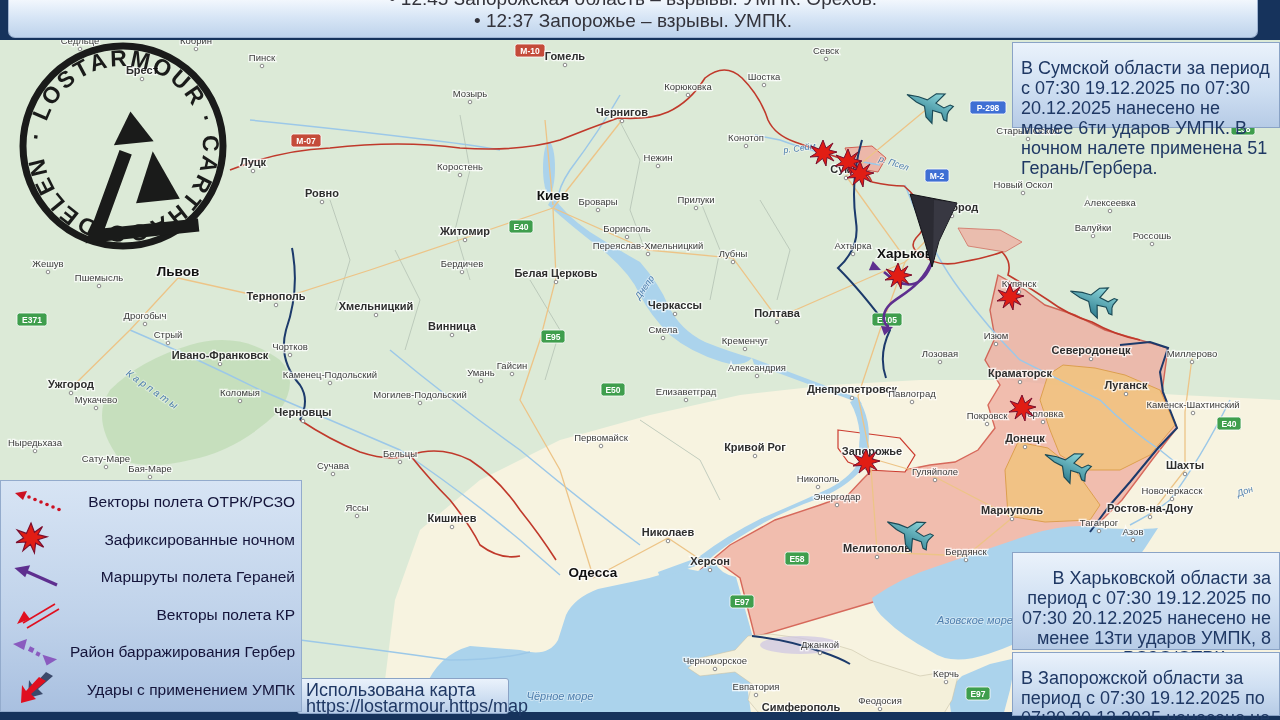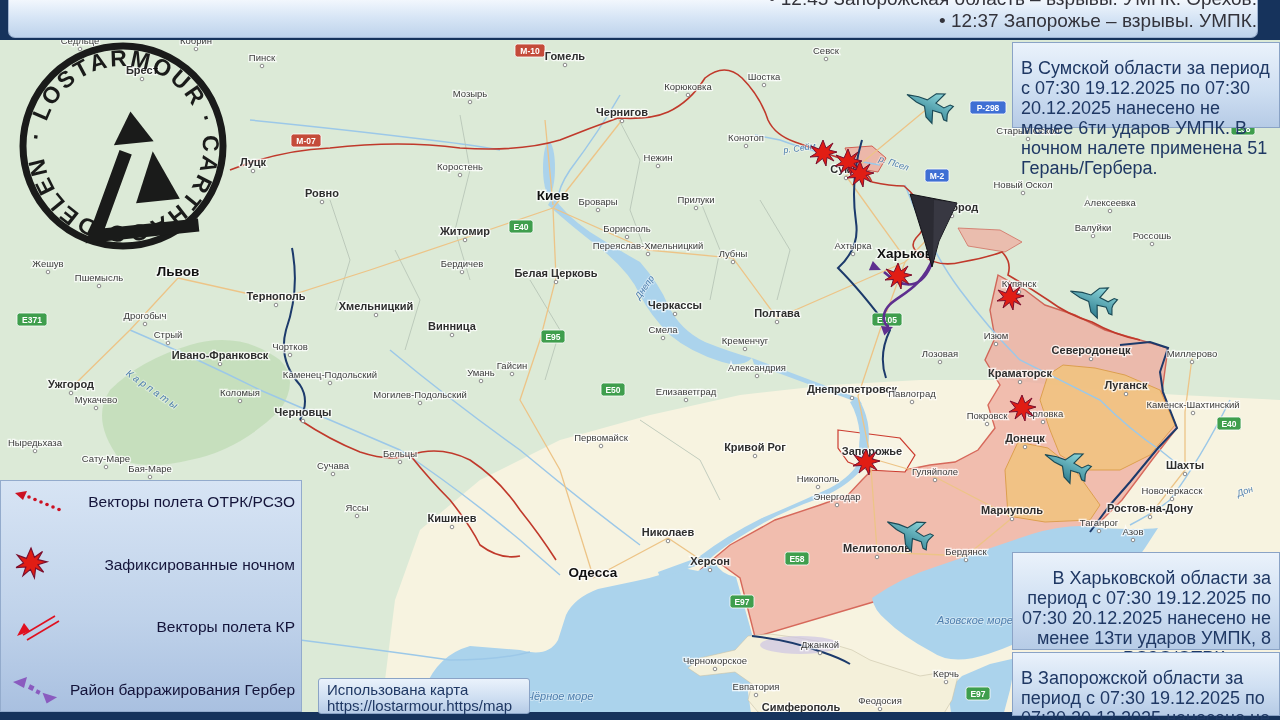--- a/index.html
+++ b/index.html
@@ -5,21 +5,21 @@
   html,body{margin:0;padding:0;}
   body{
     width:1280px;height:720px;position:relative;overflow:hidden;
     background:#16335c;font-family:"Liberation Sans",sans-serif;
   }
   
   #top-banner{
     position:absolute;left:8px;right:22px;top:0;height:37px;overflow:hidden;
     background:linear-gradient(180deg,#f2f7fd 0%,#d8e6f6 45%,#bed3eb 100%);
     border-radius:0 0 7px 7px;border:1px solid #9fb4d2;border-top:none;
-    text-align:right;color:#33333b;
+    text-align:center;color:#33333b;
   }
   #top-banner .bl{font-size:19px;line-height:22px;white-space:nowrap;}
   #top-banner .bl.cut{margin-top:-12px;}
   
   #map-wrap{position:absolute;left:0;top:40px;width:1280px;height:672px;background:#dcead7;}
   svg text{font-family:"Liberation Sans",sans-serif;}
   .city{fill:#3c3c3c;paint-order:stroke;stroke:#ffffff;stroke-width:2.6px;stroke-opacity:.75;text-anchor:middle;}
   .city.sm{font-size:9.5px;}
   .city.md{font-size:11px;font-weight:bold;fill:#2e2e2e;}
   .city.lg{font-size:13.5px;font-weight:bold;fill:#111;}
@@ -28,21 +28,21 @@
   .badge-t{fill:#fff;font-size:8.5px;font-weight:bold;text-anchor:middle;}
   
   .blue-box{
     position:absolute;background:linear-gradient(180deg,#eaf2fb 0%,#cfdff2 55%,#b6cbe6 100%);
     border:1px solid #8aa3c6;color:#1f3864;font-size:18px;line-height:20px;
     padding:15px 8px;box-sizing:border-box;
   }
   #info-box-1{left:1012px;top:42px;width:268px;height:86px;}
   #info-box-2{left:1012px;top:552px;width:268px;height:98px;text-align:right;}
   #info-box-3{left:1012px;top:652px;width:268px;height:64px;}
-  #attribution{left:318px;top:678px;width:212px;height:36px;font-size:15px;line-height:16px;padding:3px 8px;border-radius:3px;}
+  #attribution{left:297px;top:678px;width:212px;height:36px;font-size:18px;line-height:16px;padding:3px 8px;border-radius:3px;}
   
   #legend{
     position:absolute;left:0;top:480px;width:302px;height:232px;
     background:linear-gradient(180deg,#d7e4f4 0%,#bfd2ea 60%,#a9c0e0 100%);
     border:1px solid #93abcc;box-sizing:border-box;padding:4px 6px 4px 4px;
     display:flex;flex-direction:column;justify-content:space-between;
   }
   .leg-row{display:flex;align-items:center;height:34px;}
   .leg-ic{width:62px;flex:0 0 62px;}
   .leg-tx{flex:1;text-align:right;font-size:15.5px;color:#14143a;white-space:nowrap;}
@@ -477,20 +477,29 @@
       <svg width="62" height="34">
           <g transform="translate(26,17) scale(1.15)">
         <path d="M0,-13 L3,-5 L10,-10 L6,-3 L14,-1 L6,1.5 L11,8 L4,4.5 L3,13 L-0.5,5.5 L-7,11 L-4.5,3.5 L-13,4 L-6.5,0 L-12,-7 L-4,-4 Z" fill="#e11d14" stroke="#7a0f2e" stroke-width="1"></path>
       </g>
         </svg>
     </span>
     <span class="leg-tx">Зафиксированные ночном</span>
   </div>
   <div class="leg-row">
     <span class="leg-ic">
+      <svg width="62" height="32">
+        <line x1="52" y1="26" x2="18" y2="11" stroke="#5e2f8f" stroke-width="3.2"></line>
+        <polygon points="10,8 26,8 19,19" fill="#5e2f8f" transform="rotate(-10 16 12)"></polygon>
+      </svg>
+    </span>
+    <span class="leg-tx">Маршруты полета Гераней</span>
+  </div>
+  <div class="leg-row">
+    <span class="leg-ic">
       <svg width="62" height="34">
         <line x1="50" y1="8" x2="18" y2="27" stroke="#e01020" stroke-width="1.6"></line>
         <line x1="54" y1="13" x2="22" y2="32" stroke="#e01020" stroke-width="1.6"></line>
         <polygon points="12,28 25,23 19,15" fill="#e01020"></polygon>
       </svg>
     </span>
     <span class="leg-tx">Векторы полета КР</span>
   </div>
   <div class="leg-row">
     <span class="leg-ic">
@@ -498,13 +507,22 @@
           <g fill="#8a5bbf">
         <polygon points="8,11 22,6 19,17"></polygon>
         <rect x="24" y="14" width="5" height="5" transform="rotate(25 26 16)"></rect>
         <rect x="31" y="19" width="4" height="4" transform="rotate(25 33 21)"></rect>
         <polygon points="52,27 38,21 41,32" transform="rotate(-6 45 26)"></polygon>
       </g>
         </svg>
     </span>
     <span class="leg-tx">Район барражирования Гербер</span>
   </div>
+  <div class="leg-row">
+    <span class="leg-ic">
+      <svg width="62" height="34">
+        <path d="M18,31 L33,27 L28,22 L43,9 L36,5 L23,19 L19,13 Z" fill="#3b4a6b" transform="translate(5,-4)"></path>
+        <path d="M16,32 L31,28 L26,23 L41,10 L34,6 L21,20 L17,14 Z" fill="#e01020"></path>
+      </svg>
+    </span>
+    <span class="leg-tx">Удары с применением УМПК</span>
+  </div>
 </div>
 
 </body></html>

